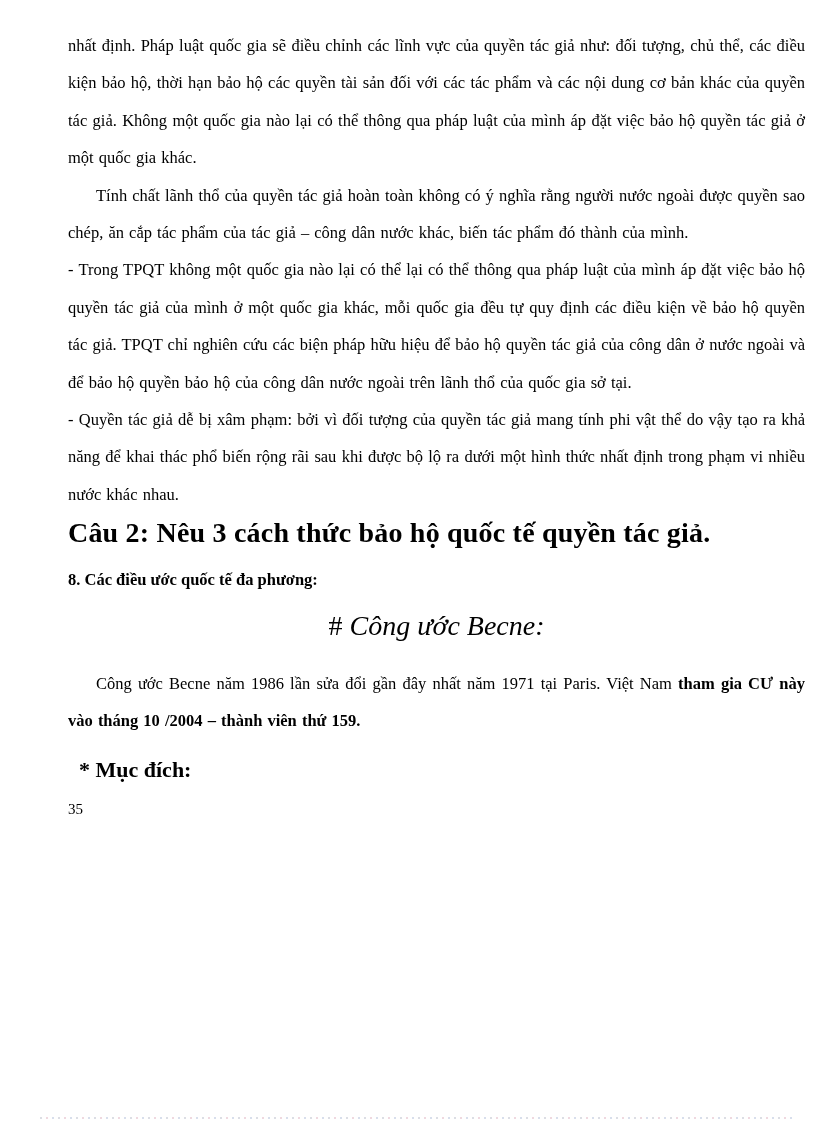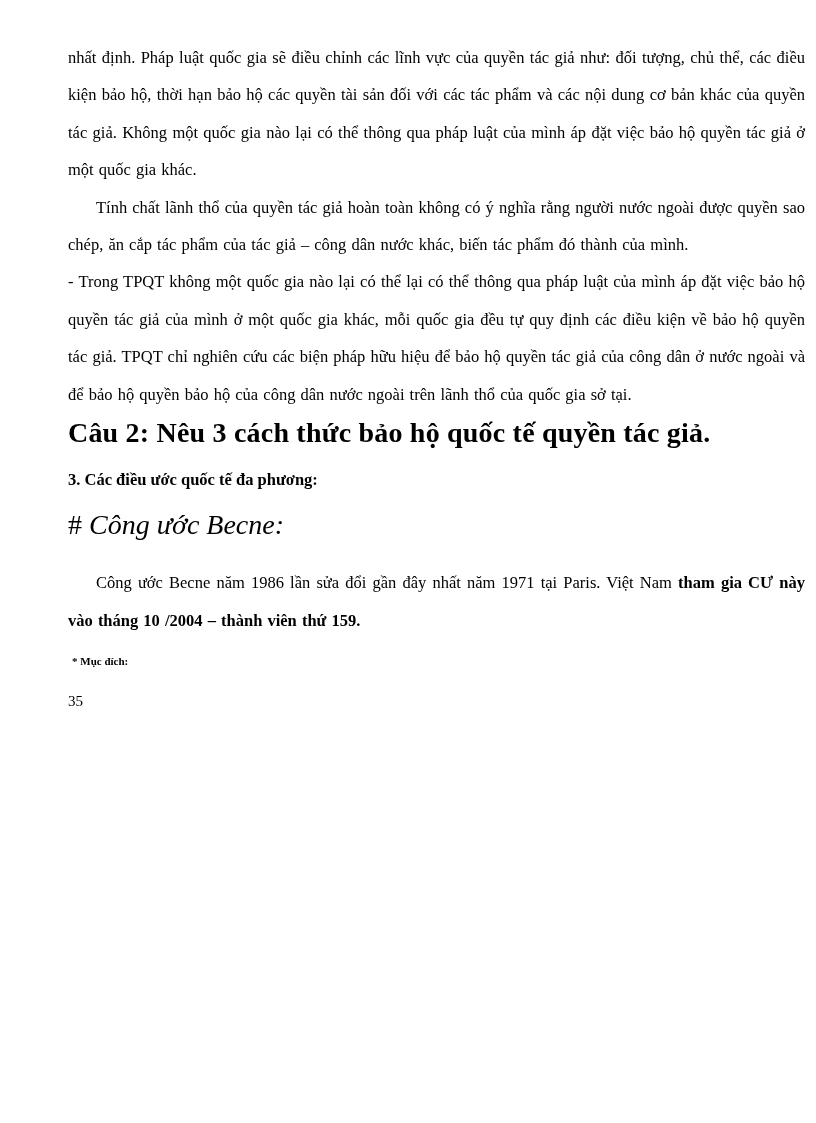--- a/index.html
+++ b/index.html
@@ -10,21 +10,21 @@
   body {
     width: 816px;
     height: 1123px;
     position: relative;
     font-family: "Liberation Serif", "DejaVu Serif", serif;
     color: #000000;
     overflow: hidden;
   }
   .page {
     position: absolute;
-    top: 12px;
+    top: 0;
     left: 0;
     width: 816px;
     height: 985px;
     background: #ffffff;
   }
   .content {
     position: absolute;
     top: 27px;
     left: 68px;
     width: 737px;
@@ -50,34 +50,35 @@
     margin: 8px 0 0 0;
     font-size: 16.5px;
     font-weight: bold;
     line-height: 37.4px;
   }
   h1.becne {
     margin: 4px 0 0 0;
     font-size: 28px;
     font-weight: normal;
     line-height: 46px;
+    text-align: center;
   }
   h1.becne .hash {
     font-style: normal;
     padding-right: 7px;
   }
   h1.becne .becne-title {
     font-style: italic;
   }
   p.becne-para {
     margin-top: 16px;
   }
   h3.muc-dich {
-    margin: 4px;
-    font-size: 11px;
+    margin: 11px;
+    font-size: 22px;
     font-weight: bold;
     line-height: 37.4px;
   }
   .page-number {
     margin-top: 10px;
     text-align: left;
     font-size: 15px;
     line-height: 20px;
   }
   .section-break-line {
@@ -106,25 +107,26 @@
 
 <div class="page">
   <div class="content">
 
     <p class="body-text">nhất định. Pháp luật quốc gia sẽ điều chỉnh các lĩnh vực của quyền tác giả như: đối tượng, chủ thể, các điều kiện bảo hộ, thời hạn bảo hộ các quyền tài sản đối với các tác phẩm và các nội dung cơ bản khác của quyền tác giả. Không một quốc gia nào lại có thể thông qua pháp luật của mình áp đặt việc bảo hộ quyền tác giả ở một quốc gia khác.</p>
 
     <p class="body-text indent">Tính chất lãnh thổ của quyền tác giả hoàn toàn không có ý nghĩa rằng người nước ngoài được quyền sao chép, ăn cắp tác phẩm của tác giả – công dân nước khác, biến tác phẩm đó thành của mình.</p>
 
     <p class="body-text">- Trong TPQT không một quốc gia nào lại có thể lại có thể thông qua pháp luật của mình áp đặt việc bảo hộ quyền tác giả của mình ở một quốc gia khác, mỗi quốc gia đều tự quy định các điều kiện về bảo hộ quyền tác giả. TPQT chỉ nghiên cứu các biện pháp hữu hiệu để bảo hộ quyền tác giả của công dân ở nước ngoài và để bảo hộ quyền bảo hộ của công dân nước ngoài trên lãnh thổ của quốc gia sở tại.</p>
 
+    <p class="body-text">- Quyền tác giả dễ bị xâm phạm: bởi vì đối tượng của quyền tác giả mang tính phi vật thể do vậy tạo ra khả năng để khai thác phổ biến rộng rãi sau khi được bộ lộ ra dưới một hình thức nhất định trong phạm vi nhiều nước khác nhau.</p>
 
 
     <h2 class="cau2">Câu 2: Nêu 3 cách thức bảo hộ quốc tế quyền tác giả.</h2>
 
-    <h3 class="sub1">3. Các điều ước quốc tế đa phương:</h3>
+    <h3 class="sub1">8. Các điều ước quốc tế đa phương:</h3>
 
 
     <h1 class="becne">
       <span class="hash">#</span><span class="becne-title">Công ước Becne:</span>
     </h1>
 
     <p class="body-text indent becne-para">
       <span>Công ước Becne năm 1986 lần sửa đổi gần đây nhất năm 1971 tại Paris. Việt Nam </span><b class="inline-bold">tham gia CƯ này vào tháng 10 /2004 – thành viên thứ 159.</b>
     </p>
 

